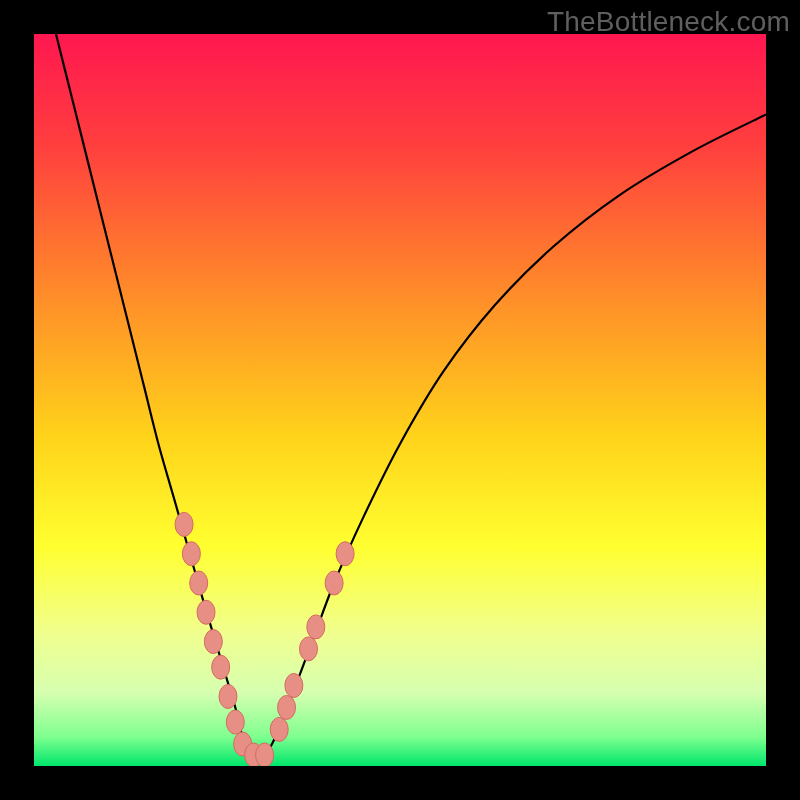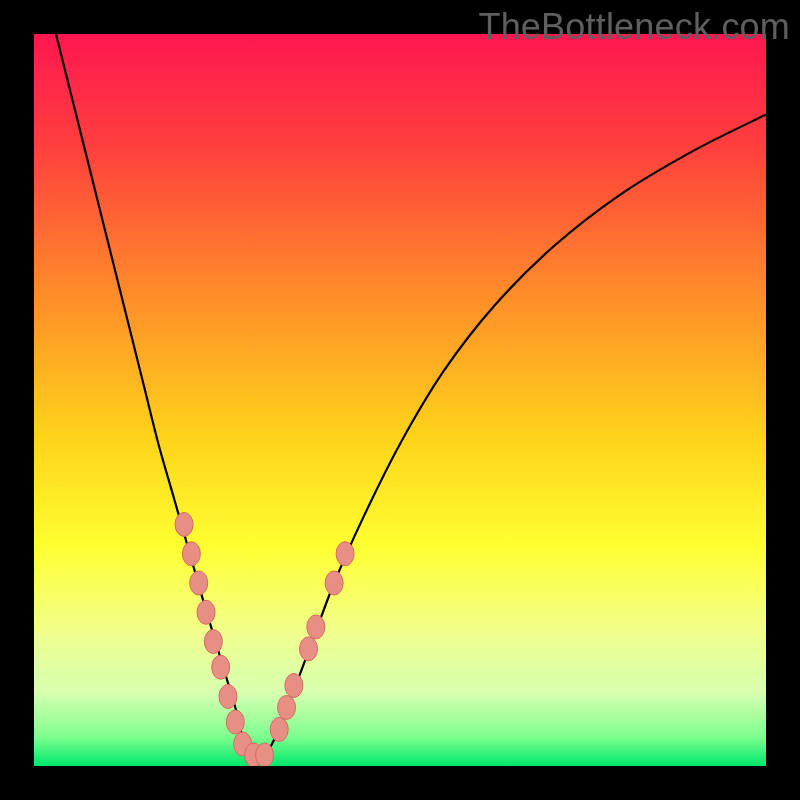--- a/index.html
+++ b/index.html
@@ -23,21 +23,21 @@
     left: 34px;
     top: 34px;
     width: 732px;
     height: 732px;
   }
   .watermark {
     position: absolute;
     top: 6px;
     right: 10px;
     font-family: Arial, Helvetica, sans-serif;
-    font-size: 36px;
+    font-size: 28px;
     font-weight: 500;
     color: #5f5f5f;
     letter-spacing: 0.2px;
   }
   svg {
     display: block;
   }
 </style>
 </head>
 <body>

